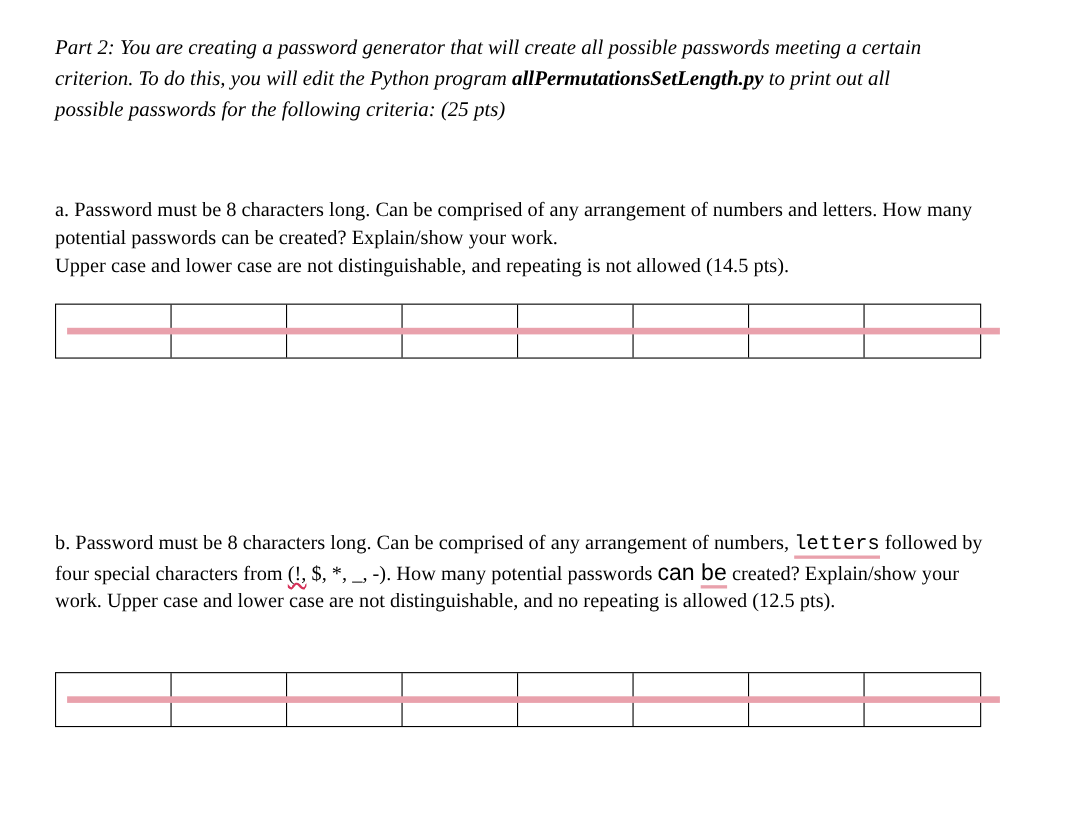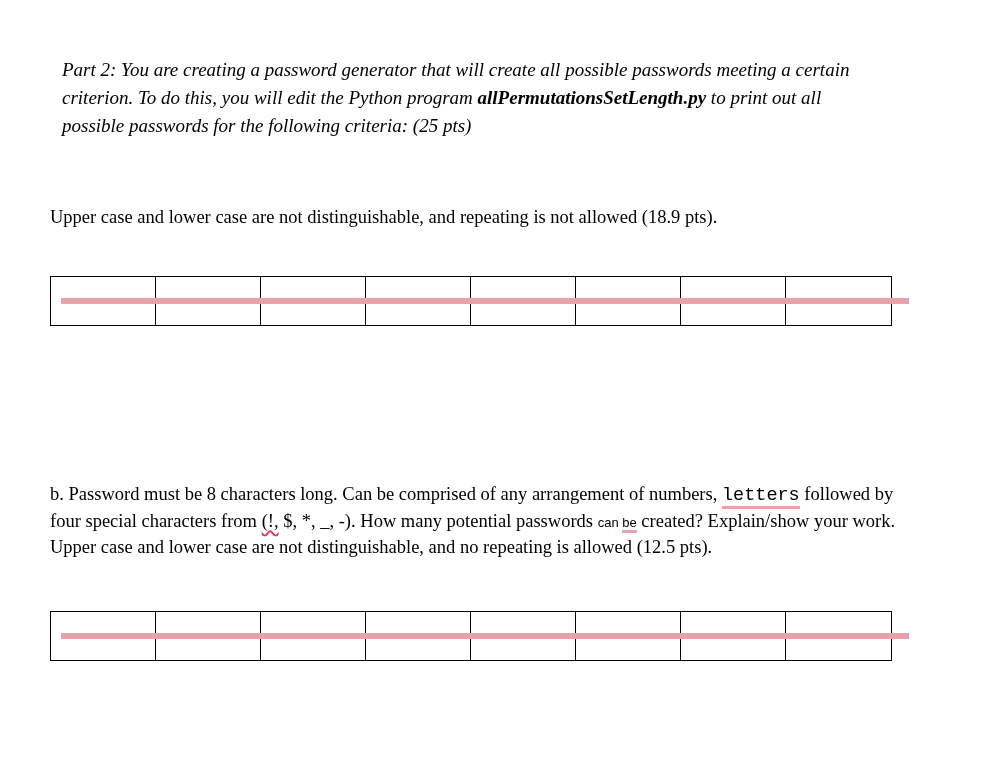--- a/index.html
+++ b/index.html
@@ -14,26 +14,25 @@
     font-family: "Liberation Serif", serif;
     color: #000000;
     overflow: hidden;
   }
   .block {
     position: absolute;
     left: 50px;
     margin: 0;
   }
   .intro {
-    top: 56px;
+    top: 30px;
     width: 808px;
     font-style: italic;
     font-size: 19px;
     line-height: 28px;
-    margin-left: 12px;
   }
   .intro .filename {
     font-weight: bold;
   }
   .question {
     width: 858px;
     font-size: 18.5px;
     line-height: 25.5px;
   }
   .q-a { top: 179px; }
@@ -71,30 +70,30 @@
     border-bottom: 3px solid var(--marker, #e9a1ac);
     font-family: Liberation Mono, monospace;
   }
   .squiggle {
     text-decoration: underline wavy #d6335a 2px;
     text-decoration-skip-ink: none;
     text-underline-offset: 3px;
   }
   .sans {
     font-family: "Liberation Sans", sans-serif;
-    font-size: 13px;
+    font-size: 21px;
     text-align: center;
   }
 </style>
 </head>
 <body style="background: rgb(255, 255, 255);">
 
 <p class="block intro"><span>Part 2: You are creating a password generator that will create all possible passwords meeting a certain criterion. To do this, you will edit the Python program </span><span class="filename">allPermutationsSetLength.py</span><span> to print out all possible passwords for the following criteria: (25 pts)</span></p>
 
-<p class="block question q-a"><br><span>Upper case and lower case are not distinguishable, and repeating is not allowed (18.9 pts).</span></p>
+<p class="block question q-a"><span>a. Password must be 8 characters long. Can be comprised of any arrangement of numbers and letters. How many potential passwords can be created? Explain/show your work.</span><br><span>Upper case and lower case are not distinguishable, and repeating is not allowed (14.5 pts).</span></p>
 
 <div class="answer-table t-a">
   <div class="marker-line"></div>
 <div class="cell"></div>
     <div class="cell"></div>
     <div class="cell"></div>
     <div class="cell"></div>
     <div class="cell"></div>
     <div class="cell"></div>
     <div class="cell"></div>

